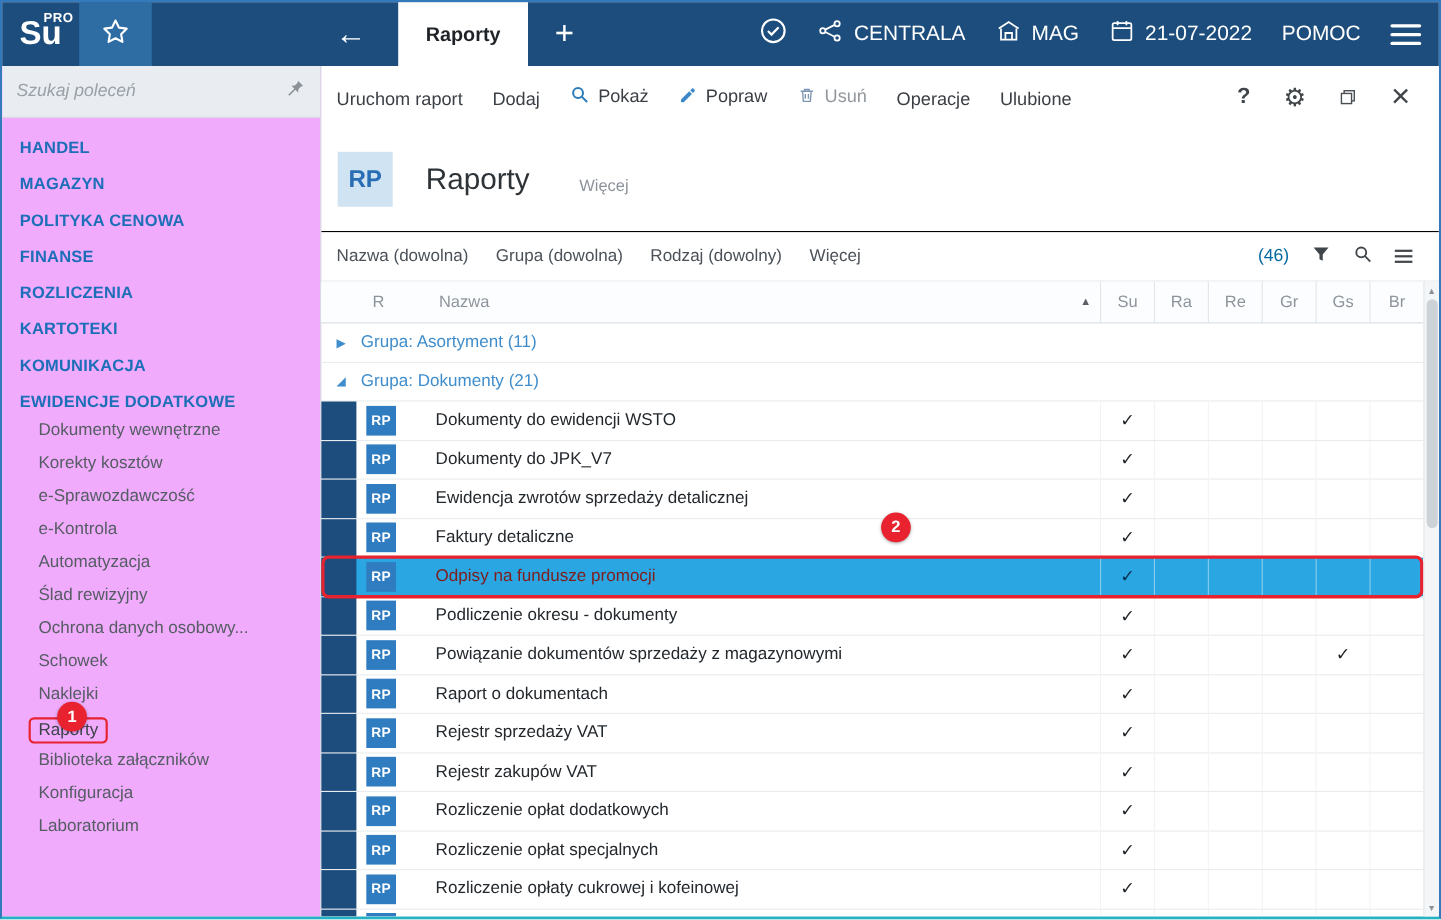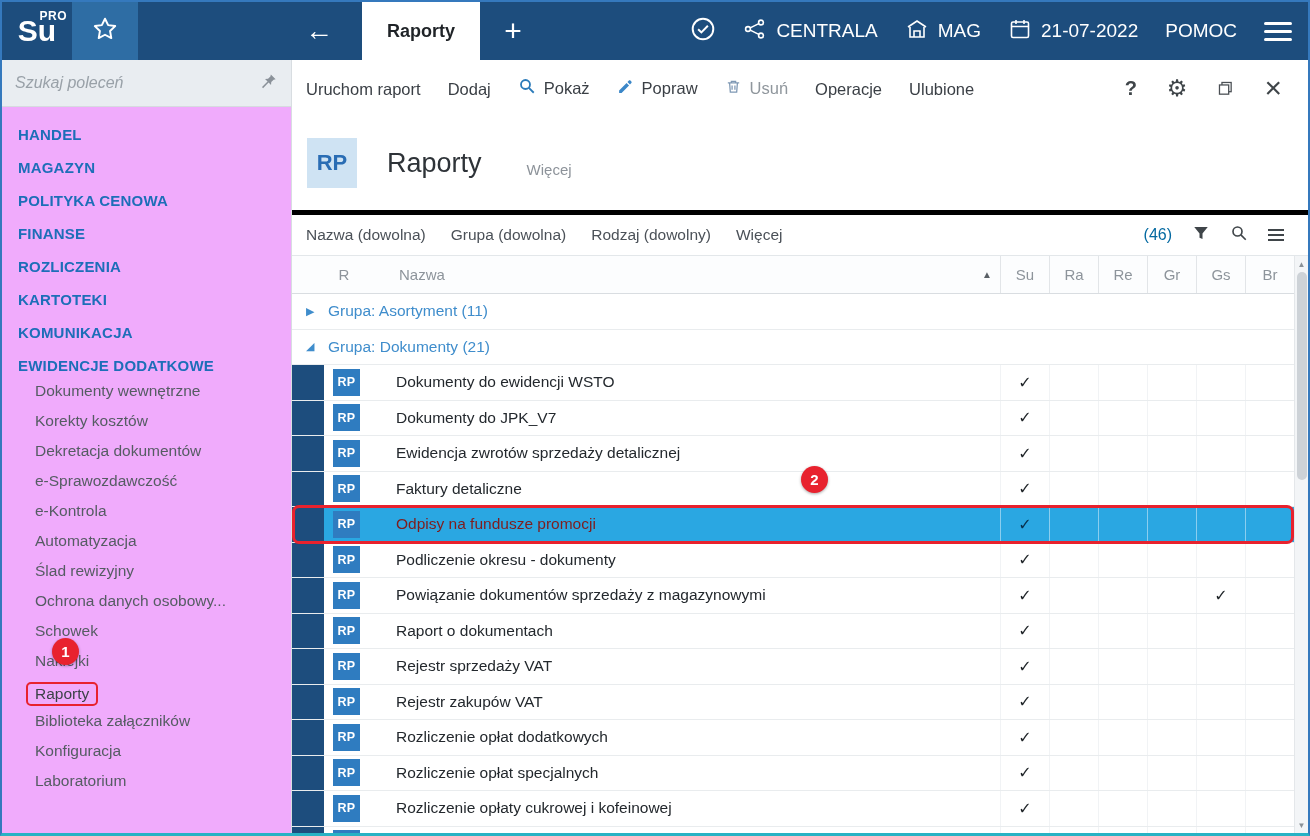--- a/index.html
+++ b/index.html
@@ -43,21 +43,21 @@
   .tb-help{font-size:20px;font-weight:700;color:#3f4549;cursor:pointer}
   .tb-gear{font-size:23px;color:#3f4549;line-height:1;cursor:pointer}
   .tb-close{font-size:30px;color:#3f4549;line-height:.8;cursor:pointer}
   .tb-restore{cursor:pointer;display:flex}
 
   .titlebar{height:94px;flex:0 0 94px;display:flex;align-items:center;padding:0 15px}
   .rp-big{width:50px;height:50px;background:#cfe3f3;color:#2a6db4;font-weight:700;font-size:22px;display:flex;align-items:center;justify-content:center;margin-right:30px}
   .page-title{font-size:27px;color:#2e3338}
   .more-link{margin-left:45px;font-size:15px;color:#8d939a;padding-top:12px;cursor:pointer}
 
-  .filterbar{height:46px;flex:0 0 46px;border-top:5px solid #000000;border-bottom:1px solid #e3e7ea;
+  .filterbar{height:46px;flex:0 0 46px;border-top:1px solid #000000;border-bottom:1px solid #e3e7ea;
              display:flex;align-items:center;padding:0 14px;font-size:15.5px;color:#4b5158}
   .filter-item{cursor:pointer;white-space:nowrap}
   .filter-right{margin-left:auto;display:flex;align-items:center;gap:20px;padding-right:10px}
   .count{font-size:16px;color:#0369a1}
   .mini-burger{display:flex;flex-direction:column;gap:3px;cursor:pointer}
   .mini-burger i{width:16px;height:2px;background:#3f4549;display:block}
 
   
   .grid{flex:1;position:relative;min-height:0}
   .grid-header{height:38px;margin-right:14px;display:flex;align-items:stretch;border-bottom:1px solid #d9dde1;
@@ -196,23 +196,20 @@
             <span class="lbl">KOMUNIKACJA</span>
           </div>
           <div class="side-section">
             <span class="lbl">EWIDENCJE DODATKOWE</span>
           </div>
           <div class="side-sub">
             <span class="lbl">Dokumenty wewnętrzne</span>
           </div>
           <div class="side-sub">
             <span class="lbl">Korekty kosztów</span>
-          </div>
-          <div class="side-sub">
-            <span class="lbl">Dekretacja dokumentów</span>
           </div>
           <div class="side-sub">
             <span class="lbl">e-Sprawozdawczość</span>
           </div>
           <div class="side-sub">
             <span class="lbl">e-Kontrola</span>
           </div>
           <div class="side-sub">
             <span class="lbl">Automatyzacja</span>
           </div>

